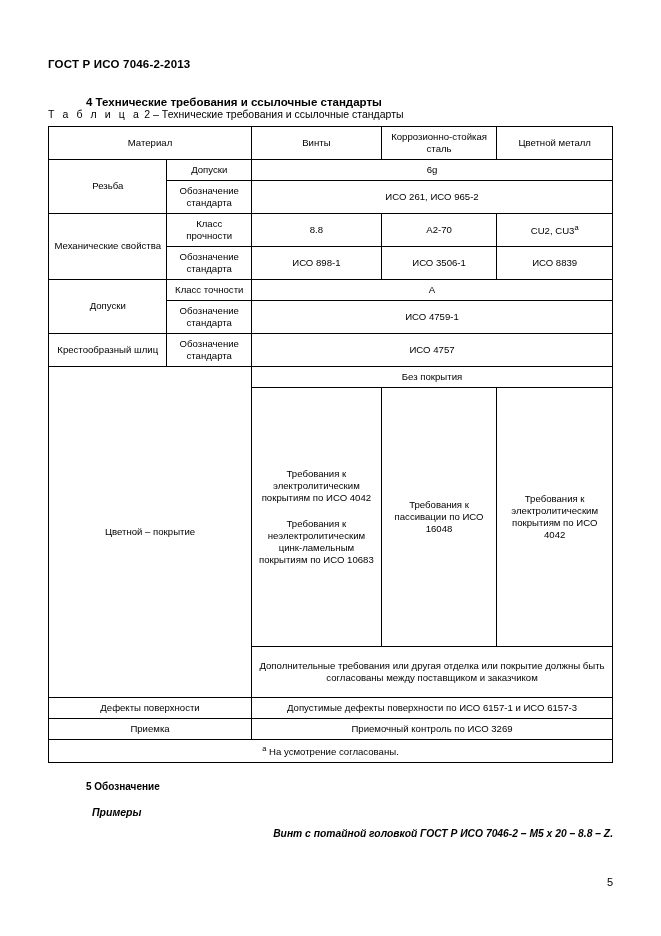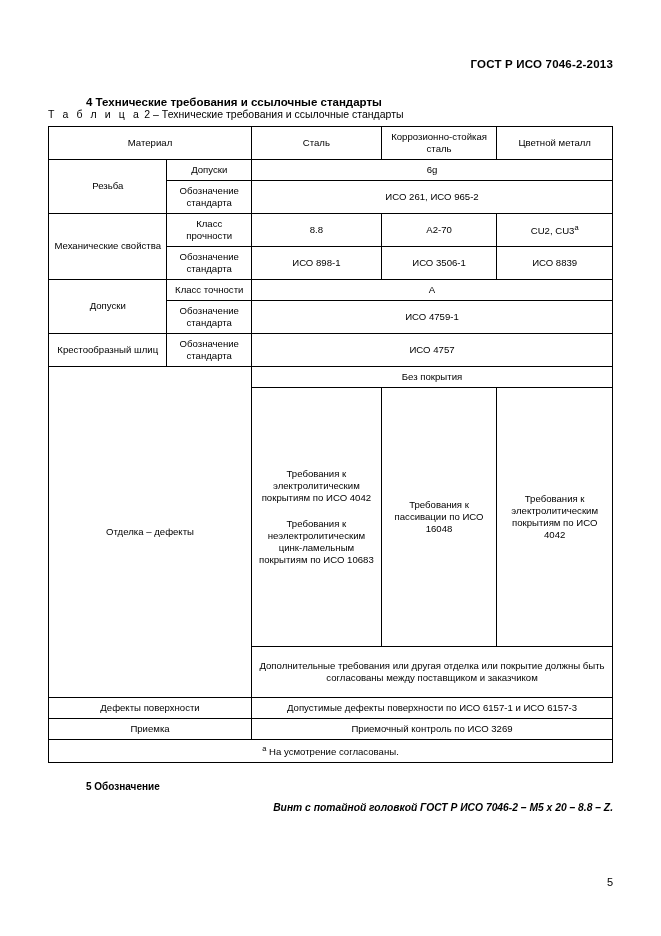--- a/index.html
+++ b/index.html
@@ -16,21 +16,21 @@
     overflow: hidden;
   }
   .page {
     position: relative;
     width: 661px;
     height: 936px;
     box-sizing: border-box;
     padding: 0 48px;
   }
   .doc-header {
-    text-align: right;
+    text-align: left;
     font-size: 11.5px;
     font-weight: bold;
     padding-top: 58px;
     letter-spacing: 0.2px;
   }
   .section-title {
     font-size: 11.5px;
     font-weight: bold;
     margin-top: 26px;
     margin-left: 38px;
@@ -128,21 +128,21 @@
     <colgroup>
       <col style="width:21%">
       <col style="width:15%">
       <col style="width:23%">
       <col style="width:20.5%">
       <col style="width:20.5%">
     </colgroup>
     <tbody>
       <tr>
         <td class="center-mid" colspan="2">Материал</td>
-        <td class="center-mid">Сталь</td>
+        <td class="center-mid">Винты</td>
         <td class="center-mid">Коррозионно-стойкая сталь</td>
         <td class="center-mid">Цветной металл</td>
       </tr>
 
       <tr>
         <td class="center-mid" rowspan="2">Резьба</td>
         <td class="center-mid">Допуски</td>
         <td class="center-mid" colspan="3">6g</td>
       </tr>
       <tr>
@@ -174,21 +174,21 @@
         <td class="center-mid" colspan="3">ИСО 4759-1</td>
       </tr>
 
       <tr>
         <td class="center-mid">Крестообразный шлиц</td>
         <td class="center-mid">Обозначение стандарта</td>
         <td class="center-mid" colspan="3">ИСО 4757</td>
       </tr>
 
       <tr>
-        <td class="center-mid" colspan="2" rowspan="3">Отделка – дефекты</td>
+        <td class="center-mid" colspan="2" rowspan="3">Цветной – покрытие</td>
         <td class="center-mid" colspan="3">Без покрытия</td>
       </tr>
       <tr>
         <td class="left-top tall-cell">
           <div>Требования к электролитическим покрытиям по ИСО 4042</div>
           <div style="height:14px"></div>
           <div>Требования к неэлектролитическим цинк-ламельным покрытиям по ИСО 10683</div>
         </td>
         <td class="left-mid">Требования к пассивации по ИСО 16048</td>
         <td class="left-top" style="vertical-align: middle;">Требования к электролитическим покрытиям по ИСО 4042</td>
@@ -208,19 +208,20 @@
       </tr>
 
       <tr>
         <td class="footnote" colspan="5"><span class="sup">a</span> <span>На усмотрение согласованы.</span></td>
       </tr>
     </tbody>
   </table>
 
   <div class="section-title2">5 Обозначение</div>
 
+  <div class="examples-label">Примеры</div>
 
 
   <div class="example-result">Винт с потайной головкой ГОСТ Р ИСО 7046-2 – М5 х 20 – 8.8 – Z.</div>
 
   <div class="page-number">5</div>
 
 </div>
 
 </body></html>

